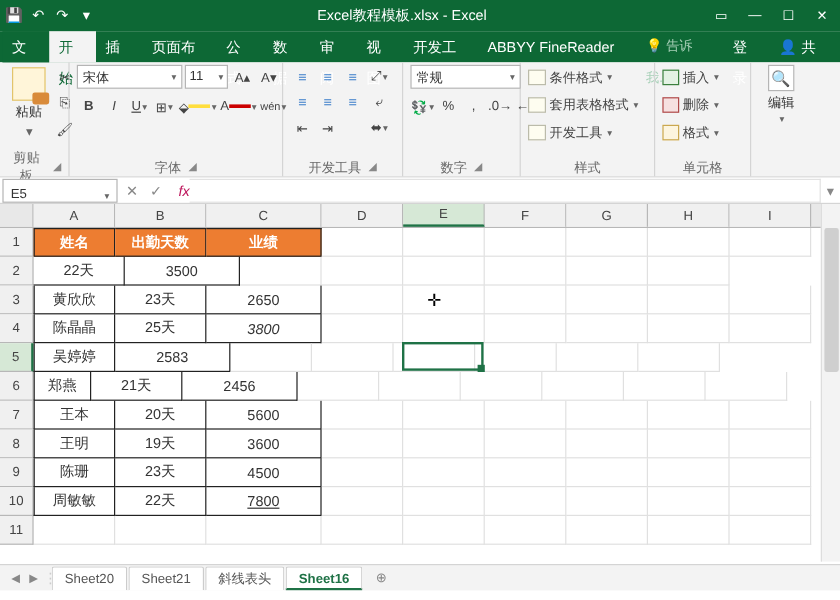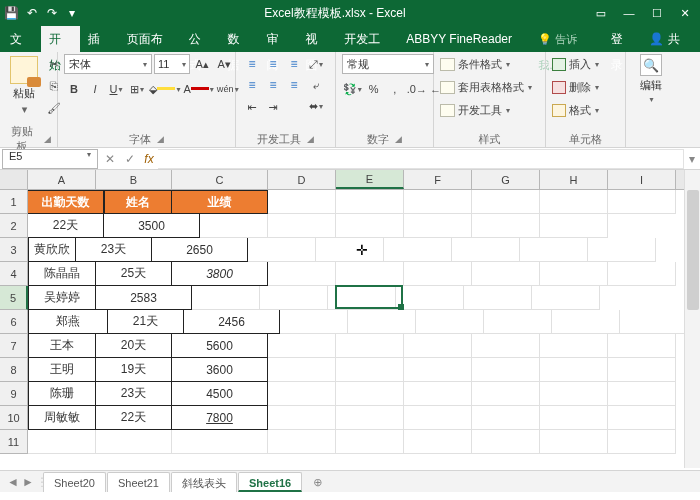--- a/index.html
+++ b/index.html
@@ -37,23 +37,23 @@
 .align-grid{display:grid;grid-template-columns:repeat(3,20px);grid-template-rows:repeat(2,20px);gap:1px;margin-bottom:2px}
 .align-btn{display:flex;align-items:center;justify-content:center;font-size:12px;color:#3b7eca}
 .num-top{width:92px;height:20px;border:1px solid #b5b5b5;background:#fff;font-size:11px;padding:0 4px;display:flex;align-items:center;justify-content:space-between;margin-bottom:3px}
 .style-row{display:flex;align-items:center;gap:3px;font-size:11px;color:#444;height:20px}
 .style-ico{width:15px;height:13px;border:1px solid #bba;background:#fefdf0}
 .cell-row{display:flex;align-items:center;gap:3px;font-size:11px;color:#444;height:20px}
 .cell-ico{width:14px;height:13px;border:1px solid #3b7f3e;background:#e4f2e4}
 .edit-btn{display:flex;flex-direction:column;align-items:center;gap:2px;font-size:11px}
 .edit-ico{width:22px;height:22px;border:1px solid #b5b5b5;background:#fff;display:flex;align-items:center;justify-content:center;font-size:13px}
 .namebox-row{height:22px;display:flex;align-items:center;border-bottom:1px solid #d4d4d4;background:#fff}
-.namebox{width:96px;height:20px;border:1px solid #b5b5b5;margin:0 2px;padding:0 6px;font-size:11px;display:flex;align-items:flex-start;justify-content:space-between;background:#fff}
+.namebox{width:96px;height:20px;border:1px solid #b5b5b5;margin:0 2px;padding:0 6px;font-size:11px;display:flex;align-items:flex-end;justify-content:space-between;background:#fff}
 .fx-btn{width:20px;text-align:center;color:#888}
-.fx-lbl{width:18px;text-align:center;font-style:italic;color:#a16207}
+.fx-lbl{width:18px;text-align:right;font-style:italic;color:#be185d}
 .formula-bar{flex:1;height:20px;border:1px solid #e2e2e2;border-left:none}
 .sheet-area{position:relative;overflow:hidden;height:300px;background:#fff}
 .col-headers{display:flex;height:20px;background:#e8e8e8;border-bottom:1px solid #b7b7b7}
 .corner{width:28px;border-right:1px solid #b7b7b7;background:#e8e8e8}
 .col-h{border-right:1px solid #b7b7b7;display:flex;align-items:center;justify-content:center;font-size:11px;color:#444;background:#f0f0f0}
 .col-h.sel{background:#d6e8d6;border-bottom:2px solid #1f7246}
 .row-h{width:28px;border-right:1px solid #b7b7b7;border-bottom:1px solid #b7b7b7;display:flex;align-items:center;justify-content:center;font-size:11px;color:#444;background:#f0f0f0}
 .row-h.sel{background:#d6e8d6;border-right:2px solid #1f7246}
 .grid-rows{position:relative}
 .grid-row{display:flex;height:24px}
@@ -302,22 +302,22 @@
       <div class="col-h" style="width: 68px;">D</div>
       <div class="col-h sel" style="width: 68px;">E</div>
       <div class="col-h" style="width: 68px;">F</div>
       <div class="col-h" style="width: 68px;">G</div>
       <div class="col-h" style="width: 68px;">H</div>
       <div class="col-h" style="width: 68px;">I</div>
     </div>
   <div class="grid-rows" id="gridrows">
       <div class="grid-row">
         <div class="row-h">1</div>
+        <div class="cell hdr data-table-border" style="width: 68px; border-left: 1px solid rgb(34, 34, 34); border-top: 1px solid rgb(34, 34, 34);">姓名</div>
         <div class="cell hdr" style="width: 76px; border-top: 1px solid rgb(34, 34, 34);">出勤天数</div>
-        <div class="cell hdr data-table-border" style="width: 68px; border-left: 1px solid rgb(34, 34, 34); border-top: 1px solid rgb(34, 34, 34);">姓名</div>
         <div class="cell hdr" style="width: 96px; border-top: 1px solid rgb(34, 34, 34);">业绩</div>
         <div class="cell" style="width: 68px;"></div>
         <div class="cell" style="width: 68px;"></div>
         <div class="cell" style="width: 68px;"></div>
         <div class="cell" style="width: 68px;"></div>
         <div class="cell" style="width: 68px;"></div>
         <div class="cell" style="width: 68px;"></div>
       </div>
       <div class="grid-row">
         <div class="row-h">2</div>
@@ -325,21 +325,21 @@
         <div class="cell data" style="width: 96px;">3500</div>
         <div class="cell" style="width: 68px;"></div>
         <div class="cell" style="width: 68px;"></div>
         <div class="cell" style="width: 68px;"></div>
         <div class="cell" style="width: 68px;"></div>
         <div class="cell" style="width: 68px;"></div>
         <div class="cell" style="width: 68px;"></div>
       </div>
       <div class="grid-row">
         <div class="row-h">3</div>
-        <div class="cell data" style="width: 48px; border-left: 1px solid rgb(34, 34, 34);">黄欣欣</div>
+        <div class="cell data" style="width: 68px; border-left: 1px solid rgb(34, 34, 34);">黄欣欣</div>
         <div class="cell data" style="width: 76px;">23天</div>
         <div class="cell data" style="width: 96px;">2650</div>
         <div class="cell" style="width: 68px;"></div>
         <div class="cell" style="width: 68px;"></div>
         <div class="cell" style="width: 68px;"></div>
         <div class="cell" style="width: 68px;"></div>
         <div class="cell" style="width: 68px;"></div>
         <div class="cell" style="width: 68px;"></div>
       </div>
       <div class="grid-row">
@@ -360,21 +360,21 @@
         <div class="cell data" style="width: 96px;">2583</div>
         <div class="cell" style="width: 68px;"></div>
         <div class="cell" style="width: 68px;"></div>
         <div class="cell" style="width: 68px;"></div>
         <div class="cell" style="width: 68px;"></div>
         <div class="cell" style="width: 68px;"></div>
         <div class="cell" style="width: 68px;"></div>
       </div>
       <div class="grid-row">
         <div class="row-h">6</div>
-        <div class="cell data" style="width: 80px; border-left: 1px solid rgb(34, 34, 34);">郑燕</div>
+        <div class="cell data" style="width: 48px; border-left: 1px solid rgb(34, 34, 34);">郑燕</div>
         <div class="cell data" style="width: 76px;">21天</div>
         <div class="cell data" style="width: 96px;">2456</div>
         <div class="cell" style="width: 68px;"></div>
         <div class="cell" style="width: 68px;"></div>
         <div class="cell" style="width: 68px;"></div>
         <div class="cell" style="width: 68px;"></div>
         <div class="cell" style="width: 68px;"></div>
         <div class="cell" style="width: 68px;"></div>
       </div>
       <div class="grid-row">

